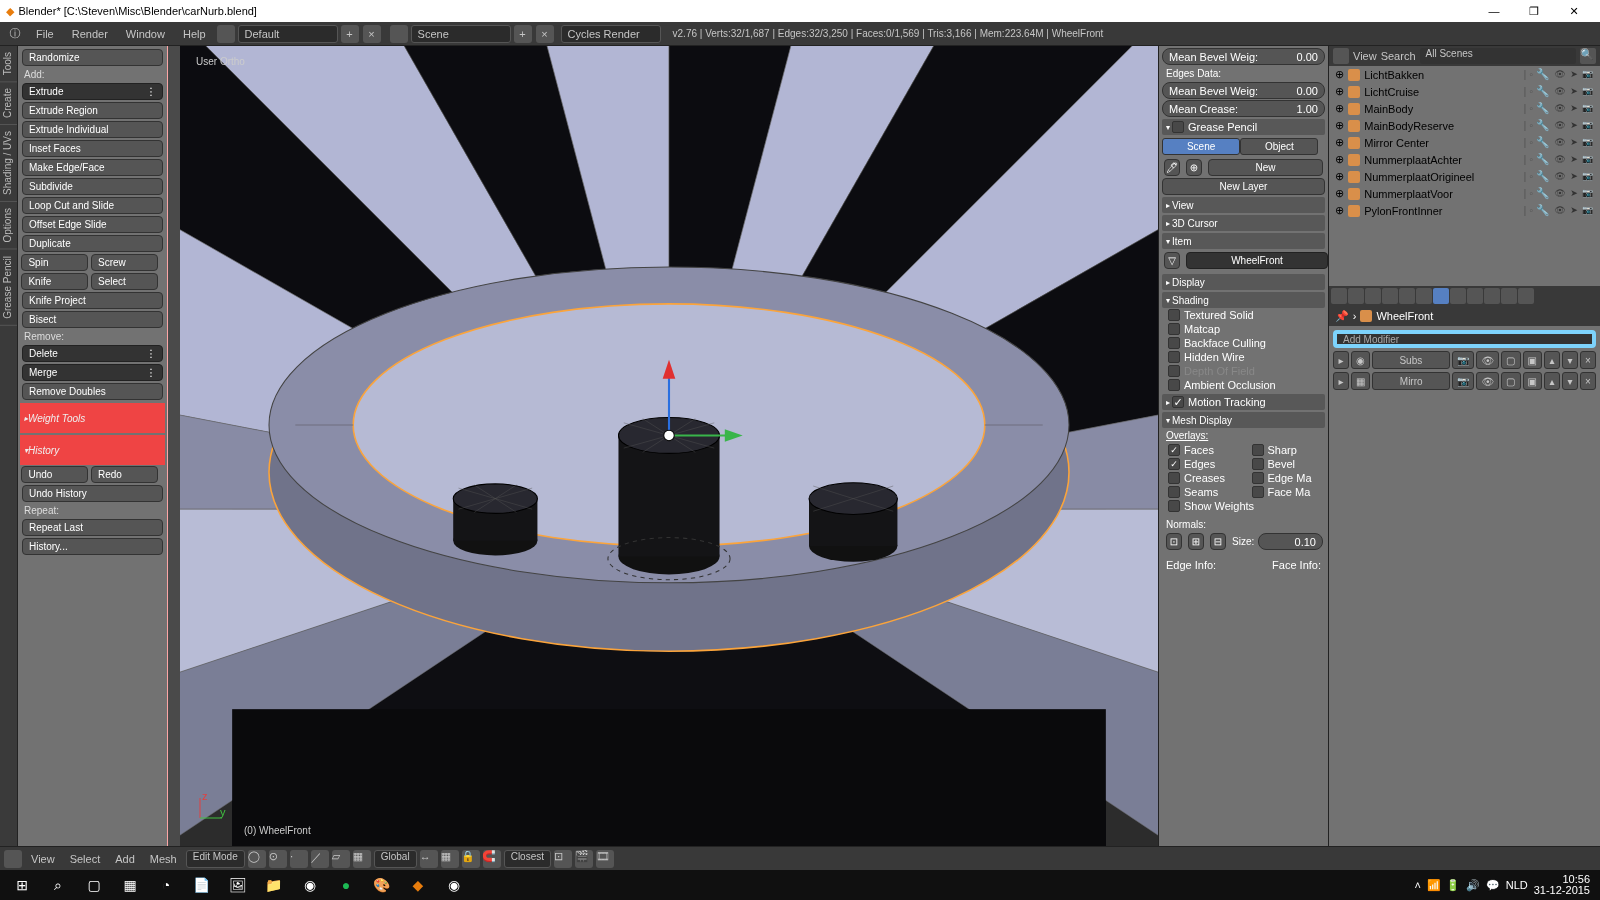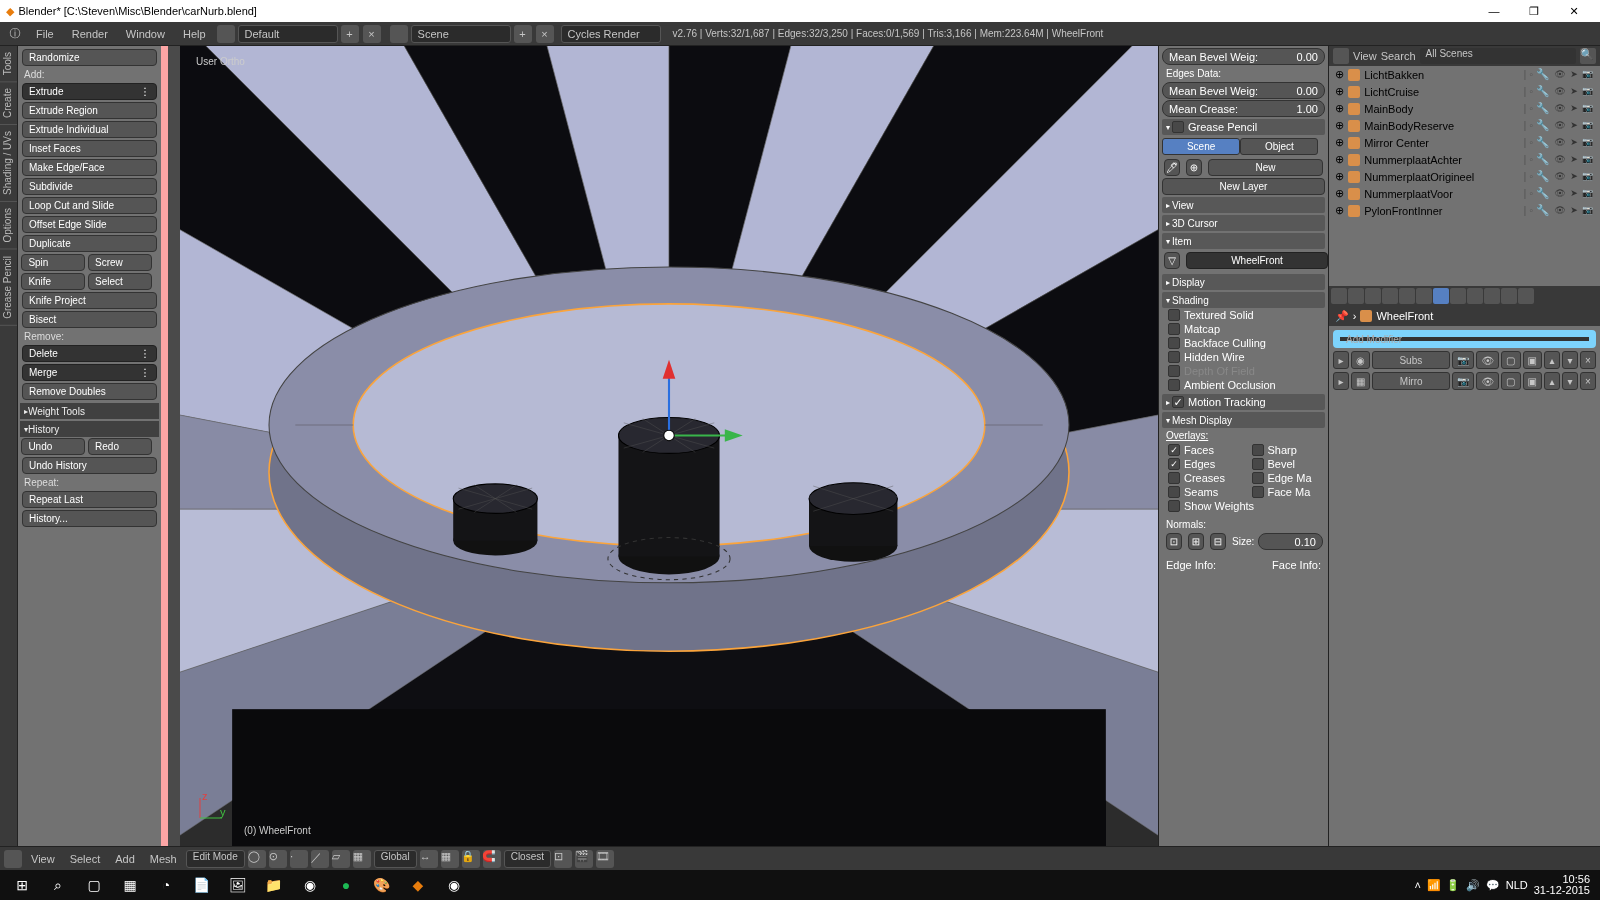--- a/index.html
+++ b/index.html
@@ -10,27 +10,27 @@
 .menubar { background:#393939; height:24px; display:flex; align-items:center; gap:2px; padding:0 4px; border-bottom:1px solid #222; }
 .menubar .drag { width:22px; text-align:center; }
 .menubar .mitem { padding:0 8px; height:20px; line-height:20px; }
 .menubar .sel { background:#2b2b2b; border:1px solid #555; border-radius:3px; height:18px; padding:0 6px; line-height:16px; display:inline-flex; align-items:center; }
 .menubar .iconbtn { width:18px; height:18px; background:#555; border-radius:3px; margin:0 1px; text-align:center; line-height:18px; }
 .stats { font-size:10px; padding-left:10px; }
 .workspace { display:flex; height:calc(100% - 22px - 24px - 24px - 30px); }
 .leftcol { display:flex; }
 .verttabs { width:18px; background:#3a3a3a; display:flex; flex-direction:column; border-right:1px solid #222; }
 .verttabs div { writing-mode:vertical-rl; transform:rotate(180deg); padding:6px 2px; font-size:10px; color:#bbb; border-top:1px solid #555; text-align:center; }
-.toolshelf { width:150px; background:#727272; border-right:7px solid #fca5a5; display:flex; flex-direction:column; overflow:hidden; color:#eee; padding:2px; }
+.toolshelf { width:150px; background:#727272; border-right:1px solid #fca5a5; display:flex; flex-direction:column; overflow:hidden; color:#eee; padding:2px; }
 .toolshelf .label { font-size:10px; color:#ddd; padding:2px 4px; }
 .toolshelf .btn { background:#555; border:1px solid #333; border-radius:4px; height:17px; line-height:15px; padding:0 6px; margin:1px 2px; color:#fff; font-size:10px; text-align:left; }
 .toolshelf .btn.half { display:inline-block; width:46%; margin:1px 1%; }
 .toolshelf .dd { background:#333; border:1px solid #222; border-radius:4px; height:17px; line-height:15px; padding:0 6px; margin:1px 2px; color:#fff; font-size:10px; display:flex; align-items:center; }
 .toolshelf .dd:after { content:"⋮"; margin-left:auto; }
-.section-head { background:#404040; height:16px; padding:0 4px; margin:2px 0 0 0; font-size:10px; display:flex; align-items:center; }
+.section-head { background:#ef4444; height:30px; padding:0 4px; margin:2px 0 0 0; font-size:10px; display:flex; align-items:center;font-style:italic; }
 .section-head:before { content:"▸ "; font-size:8px; }
 .section-head.open:before { content:"▾ "; }
 .viewport { flex:1; background:#2c2c2c; position:relative; }
 .vp-img { position:absolute; inset:0; display:flex; align-items:center; justify-content:center; overflow:hidden; }
 .vp-ortho { position:absolute; left:16px; top:10px; font-size:10px; color:#ccc; }
 .vp-objname { position:absolute; left:64px; bottom:10px; font-size:10px; color:#ccc; }
 .vp-axes { position:absolute; left:16px; bottom:24px; width:30px; height:30px; }
 .npanel { width:170px; background:#727272; border-left:1px solid #222; padding:1px; color:#fff; }
 .npanel .field { background:#555; border:1px solid #333; border-radius:8px; height:17px; display:flex; align-items:center; padding:0 6px; margin:1px 2px; font-size:10px; }
 .npanel .field .v { margin-left:auto; }
@@ -52,21 +52,21 @@
 .out-row .ico { width:12px; height:12px; background:#D98F4A; border-radius:2px; }
 .out-row .name { flex:1; color:#000; }
 .out-row .ricons { display:flex; gap:2px; }
 .out-row .ricons span { width:12px; height:12px; color:#333; font-size:9px; text-align:center; }
 .props { flex:1; background:#727272; display:flex; flex-direction:column; }
 .props-tabs { height:20px; background:#393939; display:flex; padding:2px; gap:1px; }
 .props-tabs .t { width:16px; height:16px; background:#555; border-radius:2px; }
 .props-tabs .t.active { background:#5680C2; }
 .props-crumb { height:20px; background:#393939; display:flex; align-items:center; padding:0 6px; gap:4px; color:#fff; font-size:10px; }
 .props-body { padding:4px; }
-.props-body .dd { background:#333; border:7px solid #7dd3fc; border-radius:4px; height:18px; padding:0 6px; font-size:10px; display:flex; align-items:center; color:#aaa; }
+.props-body .dd { background:#333; border:4px solid #7dd3fc; border-radius:4px; height:18px; padding:0 6px; font-size:10px; display:flex; align-items:center; color:#aaa; }
 .mod-row { display:flex; gap:2px; margin:3px 0; align-items:center;}
 .mod-row .b { background:#555; border:1px solid #333; border-radius:3px; height:18px; min-width:16px; padding:0 4px; font-size:10px; display:flex; align-items:center; justify-content:center; }
 .btm-header { height:24px; background:#393939; display:flex; align-items:center; padding:0 4px; gap:3px; border-top:1px solid #222;}
 .btm-header .mitem { padding:0 6px; font-size:11px; }
 .btm-header .dd { background:#2b2b2b; border:1px solid #555; border-radius:3px; height:18px; padding:0 6px; font-size:10px; }
 .btm-header .iconbtn { width:18px; height:18px; background:#555; border-radius:3px; }
 .taskbar { height:30px; background:#101010; display:flex; align-items:center; padding:0 4px; color:#fff; }
 .taskbar .ticon { width:36px; height:28px; display:flex; align-items:center; justify-content:center; font-size:14px; }
 .taskbar .tray { margin-left:auto; display:flex; align-items:center; gap:6px; font-size:10px; padding-right:6px;}
 .taskbar .clock { text-align:right; line-height:11px; }

